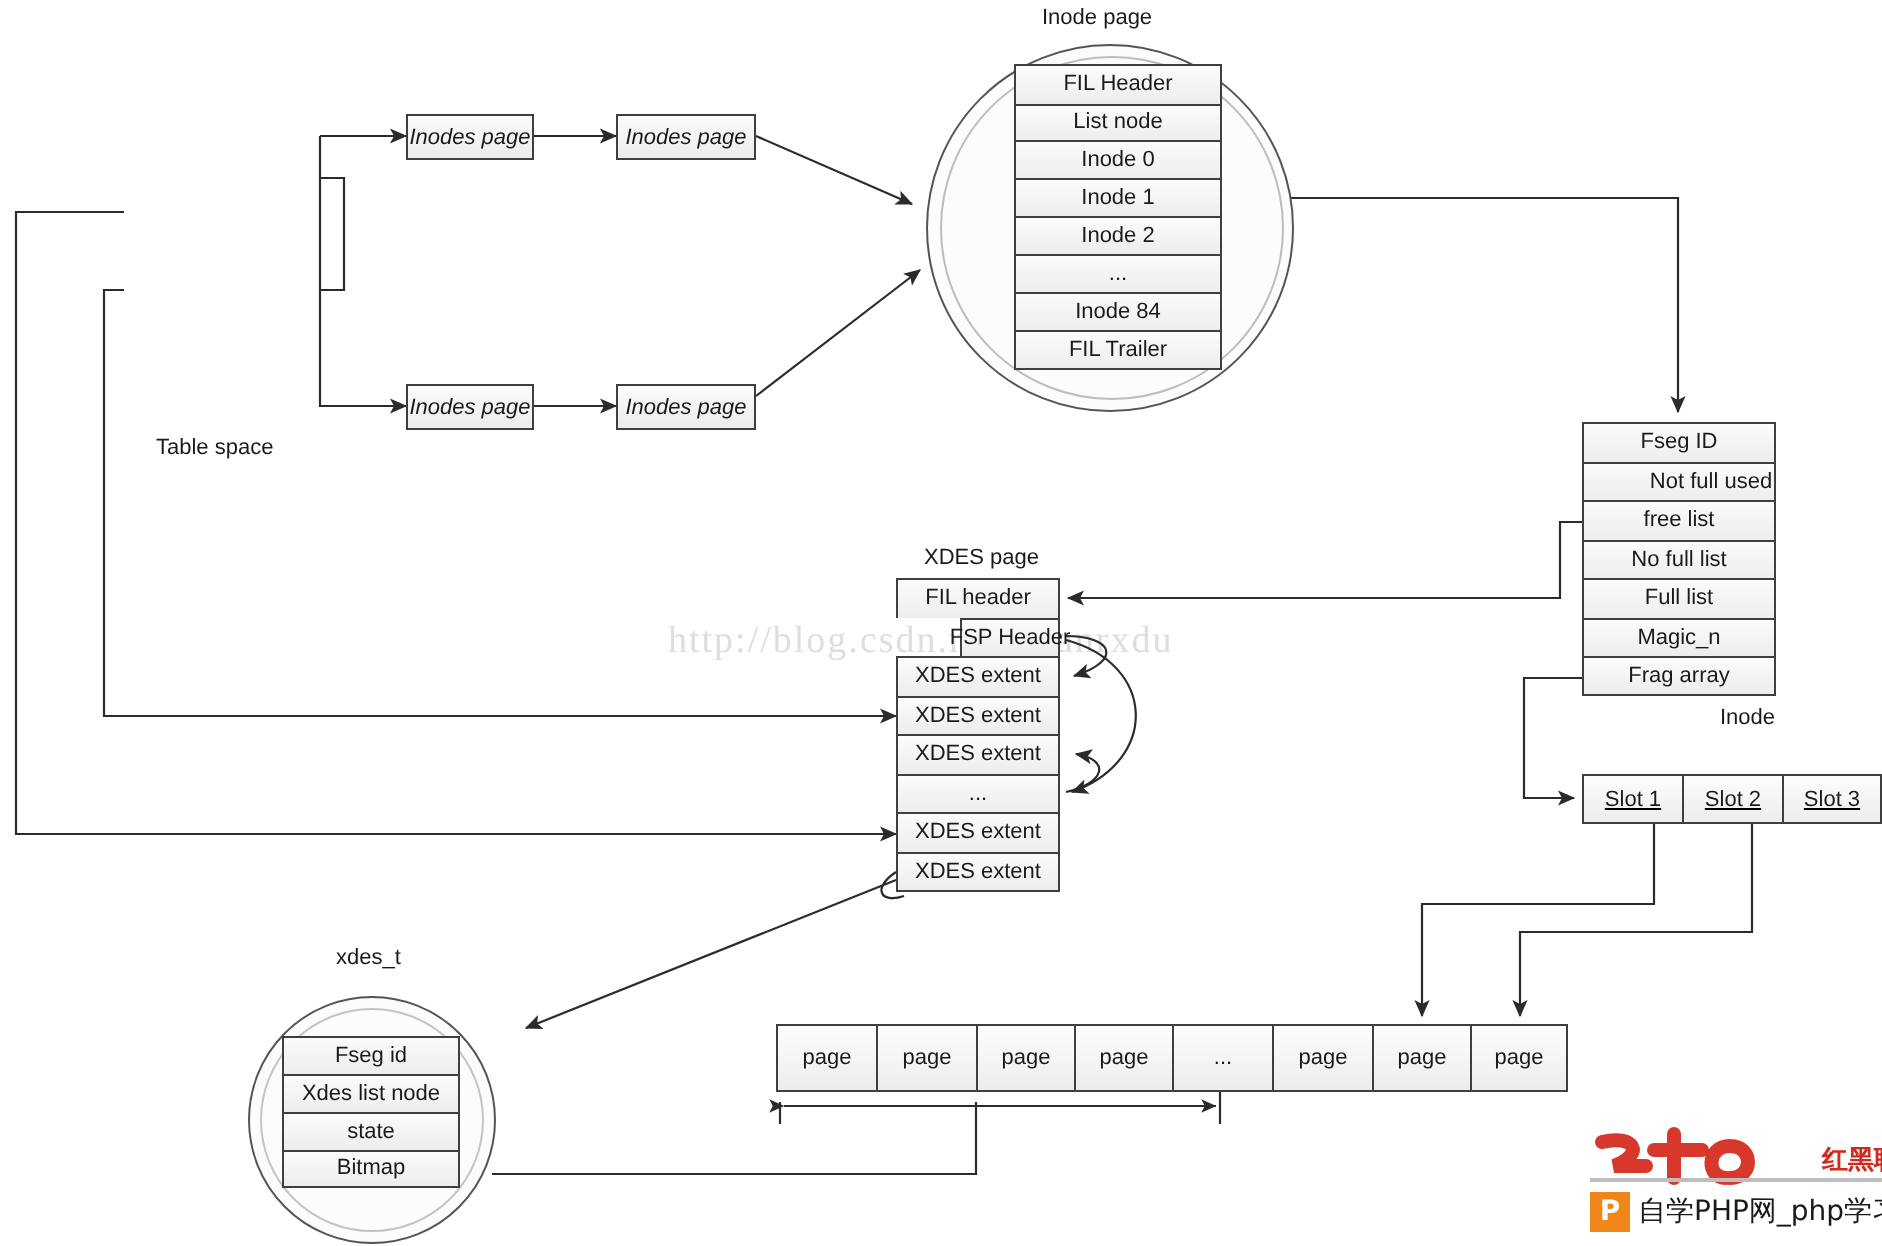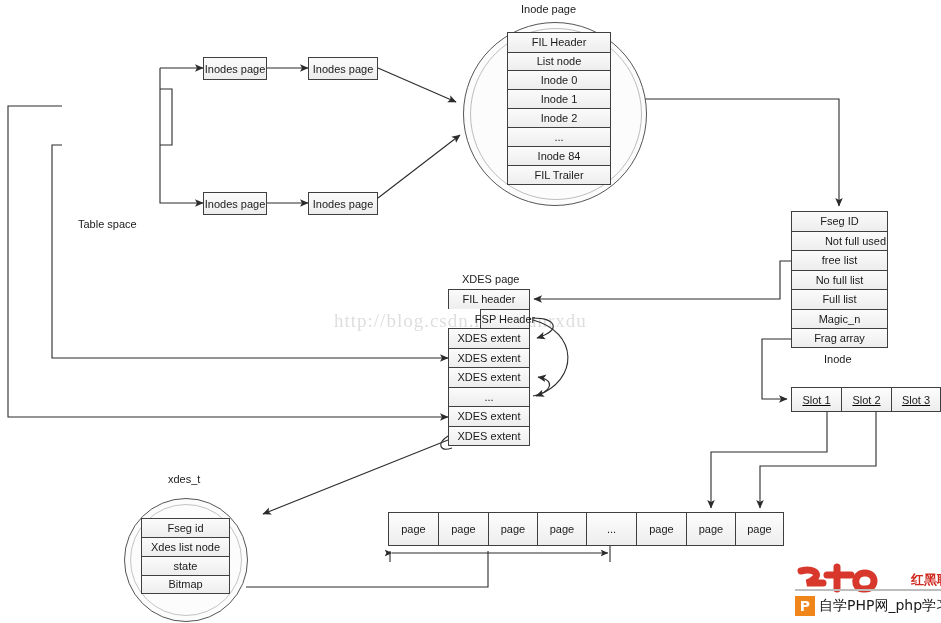--- a/index.html
+++ b/index.html
@@ -43,20 +43,21 @@
     box-sizing:border-box;
     border:1px solid #3f3f3f;
     background:linear-gradient(to bottom,#fbfbfb 0%,#ececec 100%);
     font-size:11px;
     color:#1a1a1a;
     display:flex;
     align-items:center;
     justify-content:center;
     white-space:nowrap;
     z-index:4;
+    font-style:italic;
   }
   
   .caption{
     position:absolute;
     font-size:11px;
     color:#1a1a1a;
     white-space:nowrap;
     z-index:5;
   }
   
@@ -249,21 +250,21 @@
 
   <div class="stack" style="left:791px;top:211px;width:97px;">
     <div class="cell" style="height:20px;">Fseg ID</div>
     <div class="cell" style="height:19px;padding-left:32px;">Not full used</div>
     <div class="cell" style="height:20px;">free list</div>
     <div class="cell" style="height:19px;">No full list</div>
     <div class="cell" style="height:20px;">Full list</div>
     <div class="cell" style="height:19px;">Magic_n</div>
     <div class="cell" style="height:20px;">Frag array</div>
   </div>
-  <div class="caption" style="left:824px;top:353px;">Inode</div>
+  <div class="caption" style="left:860px;top:353px;">Inode</div>
 
   <div class="caption" style="left:462px;top:273px;">XDES page</div>
   <div class="stack" style="left:448px;top:289px;width:82px;">
     <div class="cell" style="height:20px;">FIL header</div>
     <div class="cell" style="height:19px;margin-left:32px;">FSP Header</div>
     <div class="cell" style="height:20px;">XDES extent</div>
     <div class="cell" style="height:19px;">XDES extent</div>
     <div class="cell" style="height:20px;">XDES extent</div>
     <div class="cell" style="height:19px;">...</div>
     <div class="cell" style="height:20px;">XDES extent</div>

